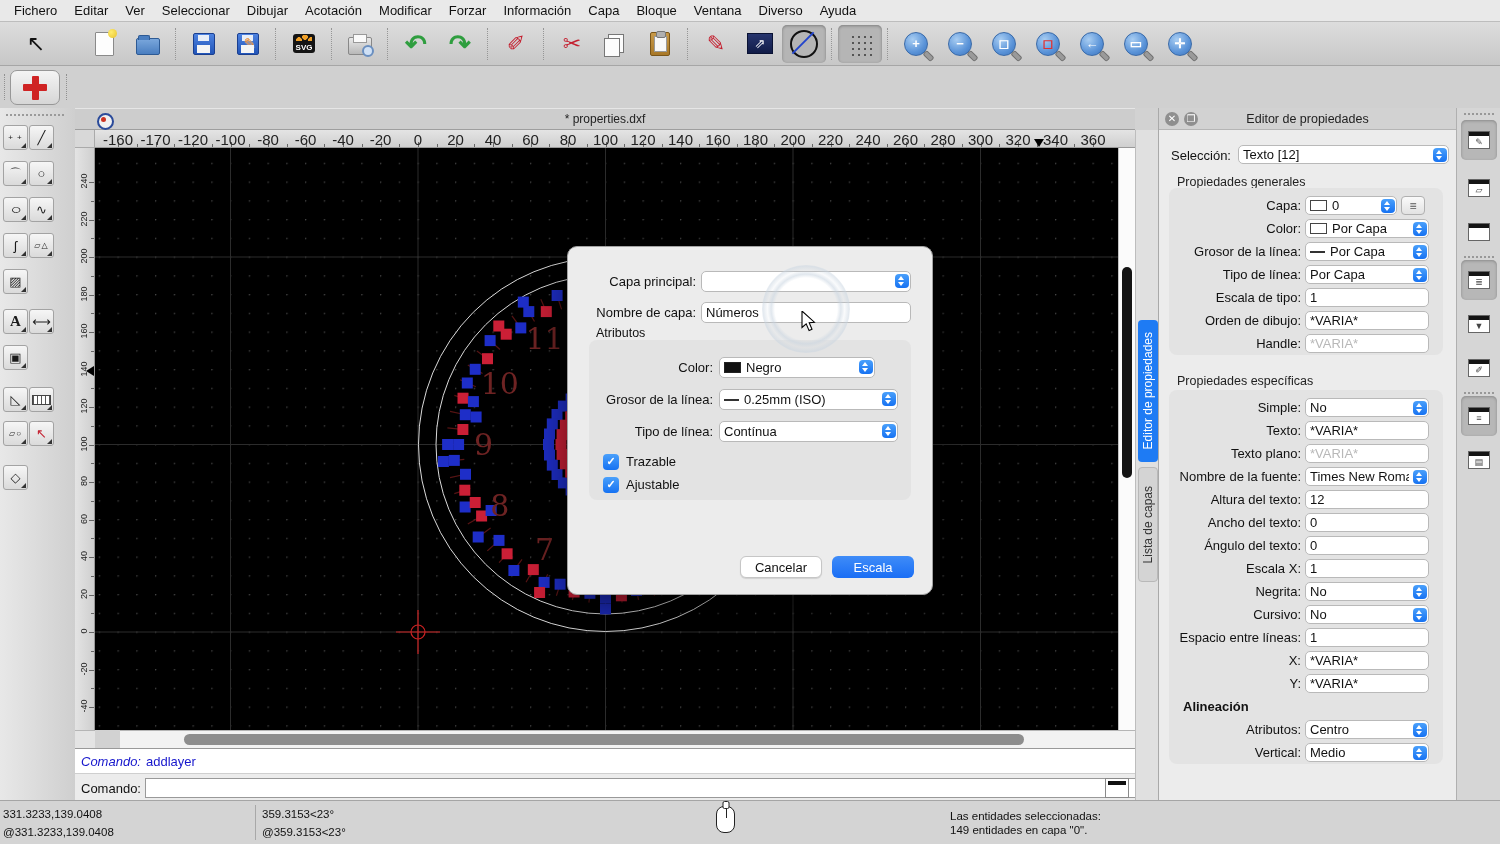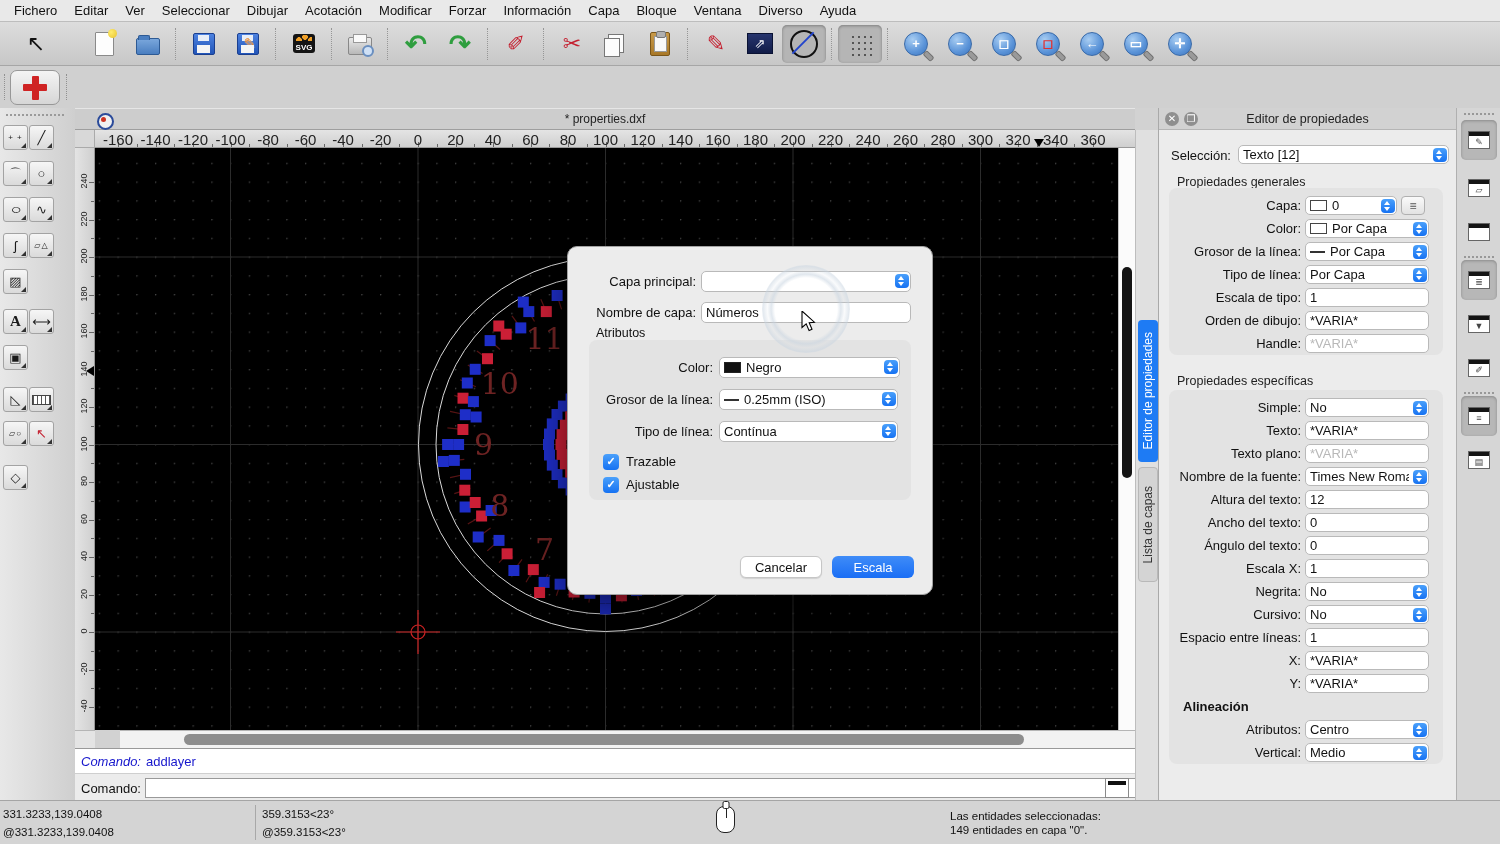--- a/index.html
+++ b/index.html
@@ -399,21 +399,21 @@
       <span>◇</span>
     </div>
   </div>
 
 <div id="ruler-corner"></div>
 <div id="hruler">
     <span class="htick" style="left: 23px; height: 5px;"></span>
     <span class="hlabel" style="left: 23px;">-160</span>
     <span class="htick" style="left: 41.75px; height: 3px;"></span>
     <span class="htick" style="left: 60.5px; height: 5px;"></span>
-    <span class="hlabel" style="left: 60.5px;">-140</span>
+    <span class="hlabel" style="left: 60.5px;">-170</span>
     <span class="htick" style="left: 79.25px; height: 3px;"></span>
     <span class="htick" style="left: 98px; height: 5px;"></span>
     <span class="hlabel" style="left: 98px;">-120</span>
     <span class="htick" style="left: 116.75px; height: 3px;"></span>
     <span class="htick" style="left: 135.5px; height: 5px;"></span>
     <span class="hlabel" style="left: 135.5px;">-100</span>
     <span class="htick" style="left: 154.25px; height: 3px;"></span>
     <span class="htick" style="left: 173px; height: 5px;"></span>
     <span class="hlabel" style="left: 173px;">-80</span>
     <span class="htick" style="left: 191.75px; height: 3px;"></span>
@@ -1016,21 +1016,21 @@
         <span class="dlabel">Nombre de capa:</span>
         <div class="ctl input dctl" style="width: 210px;">
           <span class="val">Números</span>
         </div>
       </div>
     </div>
   <span id="dlg-grouplabel">Atributos</span>
   <div id="dlg-groupbox">
       <div class="dg-row" style="top: 17px; left: 0px; width: 322px;">
         <span class="dlabel">Color:</span>
-        <div class="ctl dropdown dctl" style="width: 181px;">
+        <div class="ctl dropdown dctl" style="width: 156px;">
           <span class="swatch-black"></span>
           <span class="val">Negro</span>
           <span class="stepper"></span>
         </div>
       </div>
       <div class="dg-row" style="top: 49px; left: 0px; width: 322px;">
         <span class="dlabel">Grosor de la línea:</span>
         <div class="ctl dropdown dctl" style="width: 179px;">
           <span class="swatch-line"></span>
           <span class="val">0.25mm (ISO)</span>

